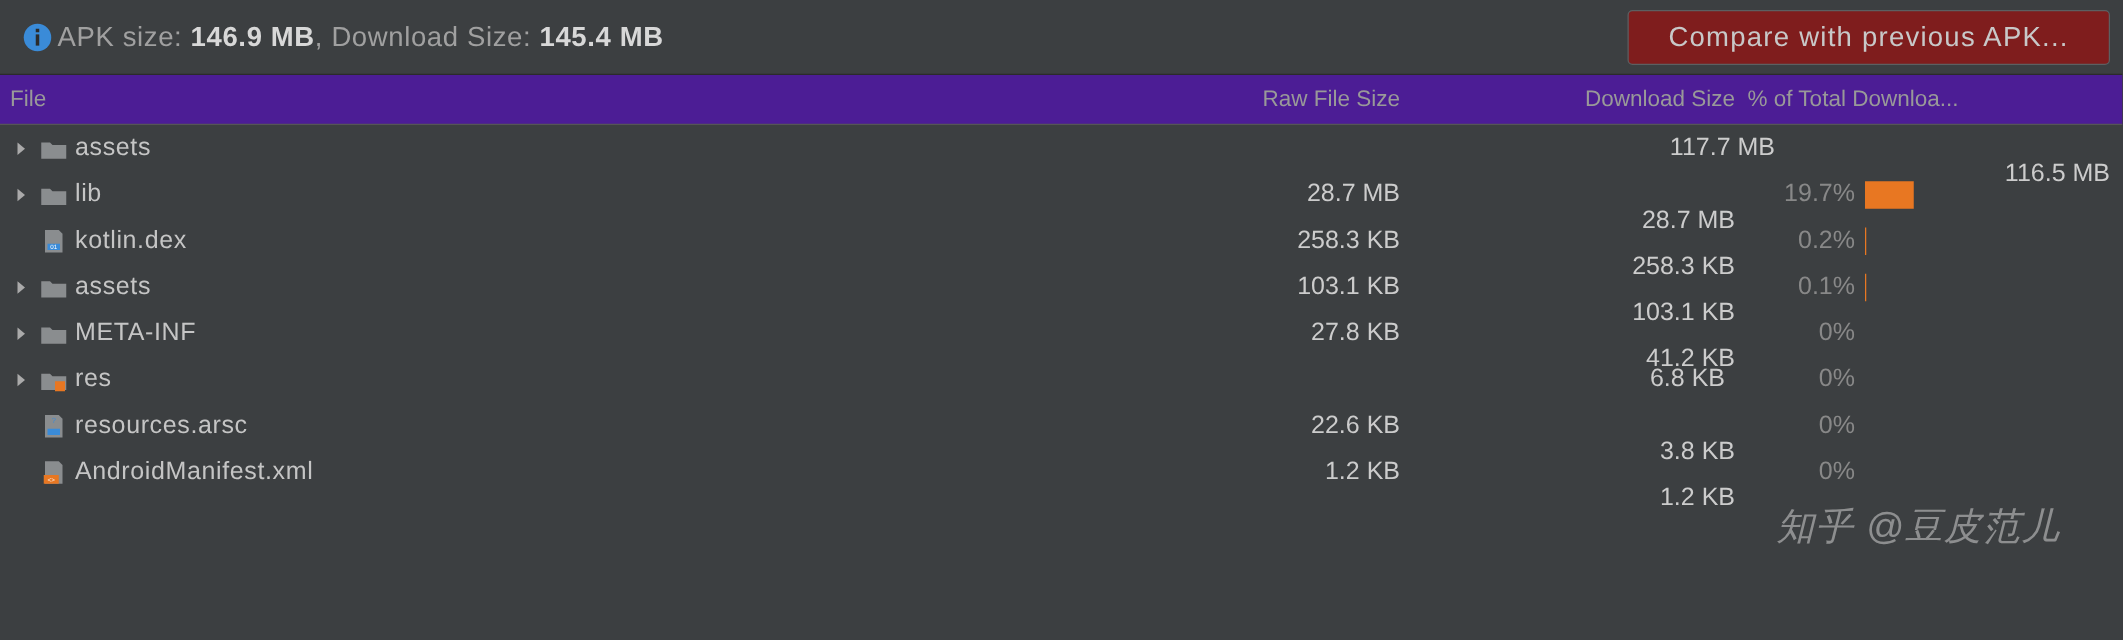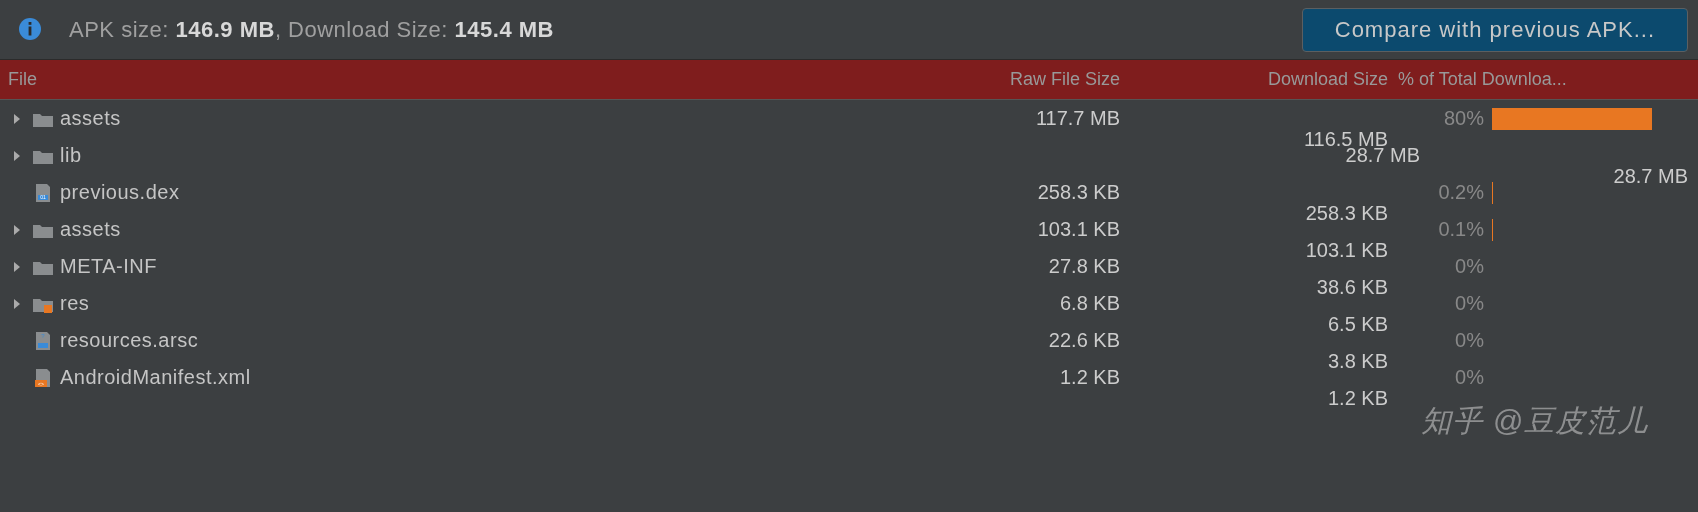--- a/index.html
+++ b/index.html
@@ -22,21 +22,22 @@
   display: flex;
   align-items: center;
   justify-content: space-between;
   height: 60px;
   padding: 0 10px 0 18px;
   border-bottom: 1px solid #2b2b2b;
 }
 
 .info-section {
   display: flex;
-  gap: 27px;
+  align-items: center;
+  gap: 4px;
 }
 
 .info-icon {
   display: inline-flex;
   align-items: center;
   justify-content: center;
   width: 24px;
   height: 24px;
 }
 
@@ -45,35 +46,35 @@
   font-size: 22px;
   letter-spacing: 0.5px;
 }
 
 .size-text b {
   color: #d8d8d8;
   font-weight: 700;
 }
 
 .compare-btn {
-  background: #0c4a6e;
+  background: #7f1d1d;
   border: 1px solid #5c5f61;
   color: #c8c8c8;
   font-size: 22px;
   padding: 8px 32px;
   border-radius: 4px;
   cursor: pointer;
   letter-spacing: 1px;
 }
 
 .header-row {
   display: flex;
   align-items: center;
   height: 40px;
-  background: #7f1d1d;
+  background: #4c1d95;
   border-bottom: 1px solid #555555;
   color: #999999;
   font-size: 18px;
 }
 
 .col-file {
   flex: 1;
   padding-left: 8px;
 }
 
@@ -236,59 +237,59 @@
         </span>
         <span class="file-icon">
           <svg width="22" height="18" viewBox="0 0 22 18">
             <path d="M1 3 L1 16 L21 16 L21 5 L10 5 L8 3 Z" fill="#8a8d8f"></path>
           </svg>
         </span>
         <span class="file-name">assets</span>
       </div>
       <div class="raw-cell">117.7 MB</div>
       <div class="dl-cell">116.5 MB</div>
-      <div class="pct-wrap">
-        <div class="pct-label">80%</div>
-        <div class="bar-track">
-          <div class="bar-fill" style="width: 80%;"></div>
-        </div>
-      </div>
     </div>
     <div class="table-row">
       <div class="file-cell">
         <span class="expander">
           <svg width="12" height="12" viewBox="0 0 12 12">
             <path d="M3 1 L9 6 L3 11 Z" fill="#aaaaaa"></path>
           </svg>
         </span>
         <span class="file-icon">
           <svg width="22" height="18" viewBox="0 0 22 18">
             <path d="M1 3 L1 16 L21 16 L21 5 L10 5 L8 3 Z" fill="#8a8d8f"></path>
           </svg>
         </span>
         <span class="file-name">lib</span>
       </div>
       <div class="raw-cell">28.7 MB</div>
       <div class="dl-cell">28.7 MB</div>
+      <div class="pct-wrap">
+        <div class="pct-label">19.7%</div>
+        <div class="bar-track">
+          <div class="bar-fill" style="width: 19.7%;"></div>
+        </div>
+      </div>
     </div>
     <div class="table-row">
       <div class="file-cell">
         <span class="expander empty">
           <svg width="12" height="12" viewBox="0 0 12 12">
             <path d="M3 1 L9 6 L3 11 Z" fill="#aaaaaa"></path>
           </svg>
         </span>
         <span class="file-icon">
           <svg width="20" height="20" viewBox="0 0 20 20">
             <path d="M3 1 L14 1 L17 4 L17 19 L3 19 Z" fill="#8a8d8f"></path>
             <rect x="5" y="12" width="10" height="5" fill="#3a8bd8"></rect>
             <text x="10" y="16" font-size="5" text-anchor="middle" fill="#fff">01</text>
           </svg>
         </span>
-        <span class="file-name">previous.dex</span>
+        <span class="file-name">kotlin.dex</span>
       </div>
       <div class="raw-cell">258.3 KB</div>
       <div class="dl-cell">258.3 KB</div>
       <div class="pct-wrap">
         <div class="pct-label">0.2%</div>
         <div class="bar-track">
           <div class="bar-fill" style="width: 0.2%;"></div>
         </div>
       </div>
     </div>
@@ -323,21 +324,21 @@
           </svg>
         </span>
         <span class="file-icon">
           <svg width="22" height="18" viewBox="0 0 22 18">
             <path d="M1 3 L1 16 L21 16 L21 5 L10 5 L8 3 Z" fill="#8a8d8f"></path>
           </svg>
         </span>
         <span class="file-name">META-INF</span>
       </div>
       <div class="raw-cell">27.8 KB</div>
-      <div class="dl-cell">38.6 KB</div>
+      <div class="dl-cell">41.2 KB</div>
       <div class="pct-wrap">
         <div class="pct-label">0%</div>
         <div class="bar-track">
           <div class="bar-fill" style="width: 0%;"></div>
         </div>
       </div>
     </div>
     <div class="table-row">
       <div class="file-cell">
         <span class="expander">
@@ -347,21 +348,20 @@
         </span>
         <span class="file-icon">
           <svg width="22" height="18" viewBox="0 0 22 18">
             <path d="M1 3 L1 16 L21 16 L21 5 L10 5 L8 3 Z" fill="#8a8d8f"></path>
             <rect x="12" y="9" width="8" height="8" fill="#e87722"></rect>
           </svg>
         </span>
         <span class="file-name">res</span>
       </div>
       <div class="raw-cell">6.8 KB</div>
-      <div class="dl-cell">6.5 KB</div>
       <div class="pct-wrap">
         <div class="pct-label">0%</div>
         <div class="bar-track">
           <div class="bar-fill" style="width: 0%;"></div>
         </div>
       </div>
     </div>
     <div class="table-row">
       <div class="file-cell">
         <span class="expander empty">

